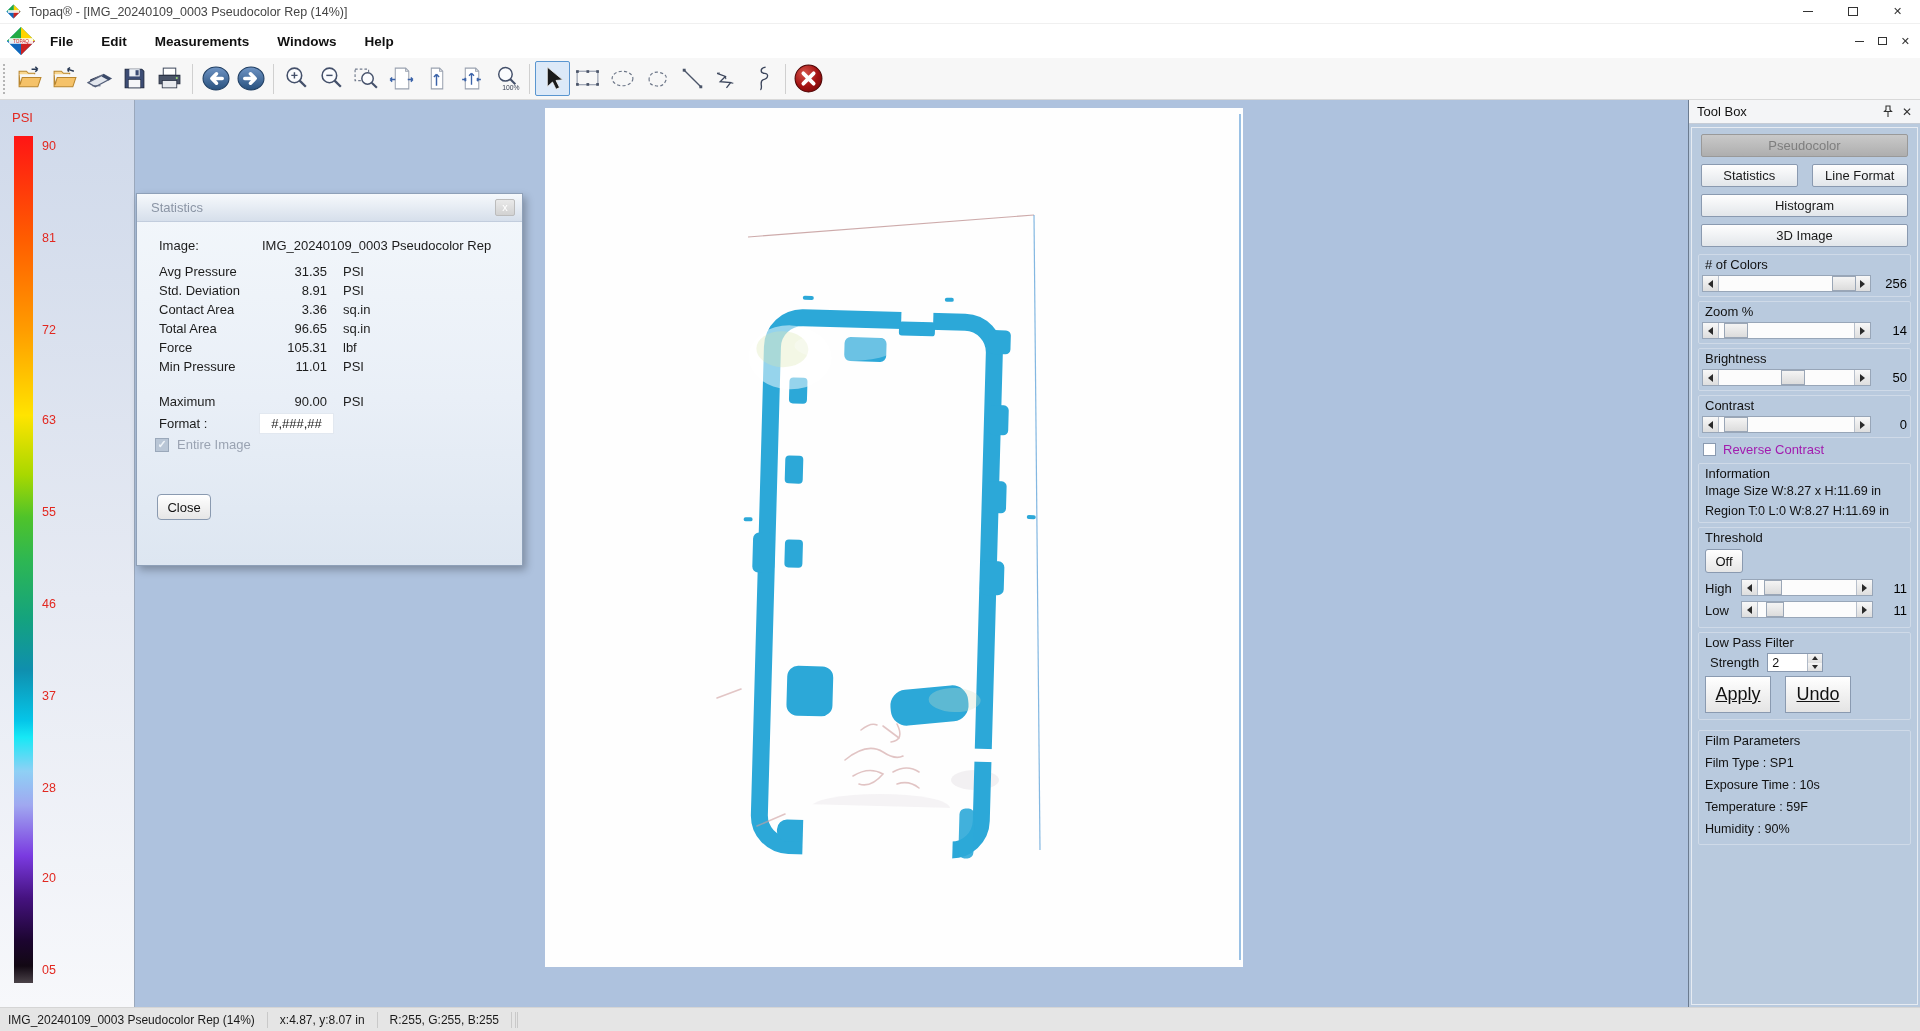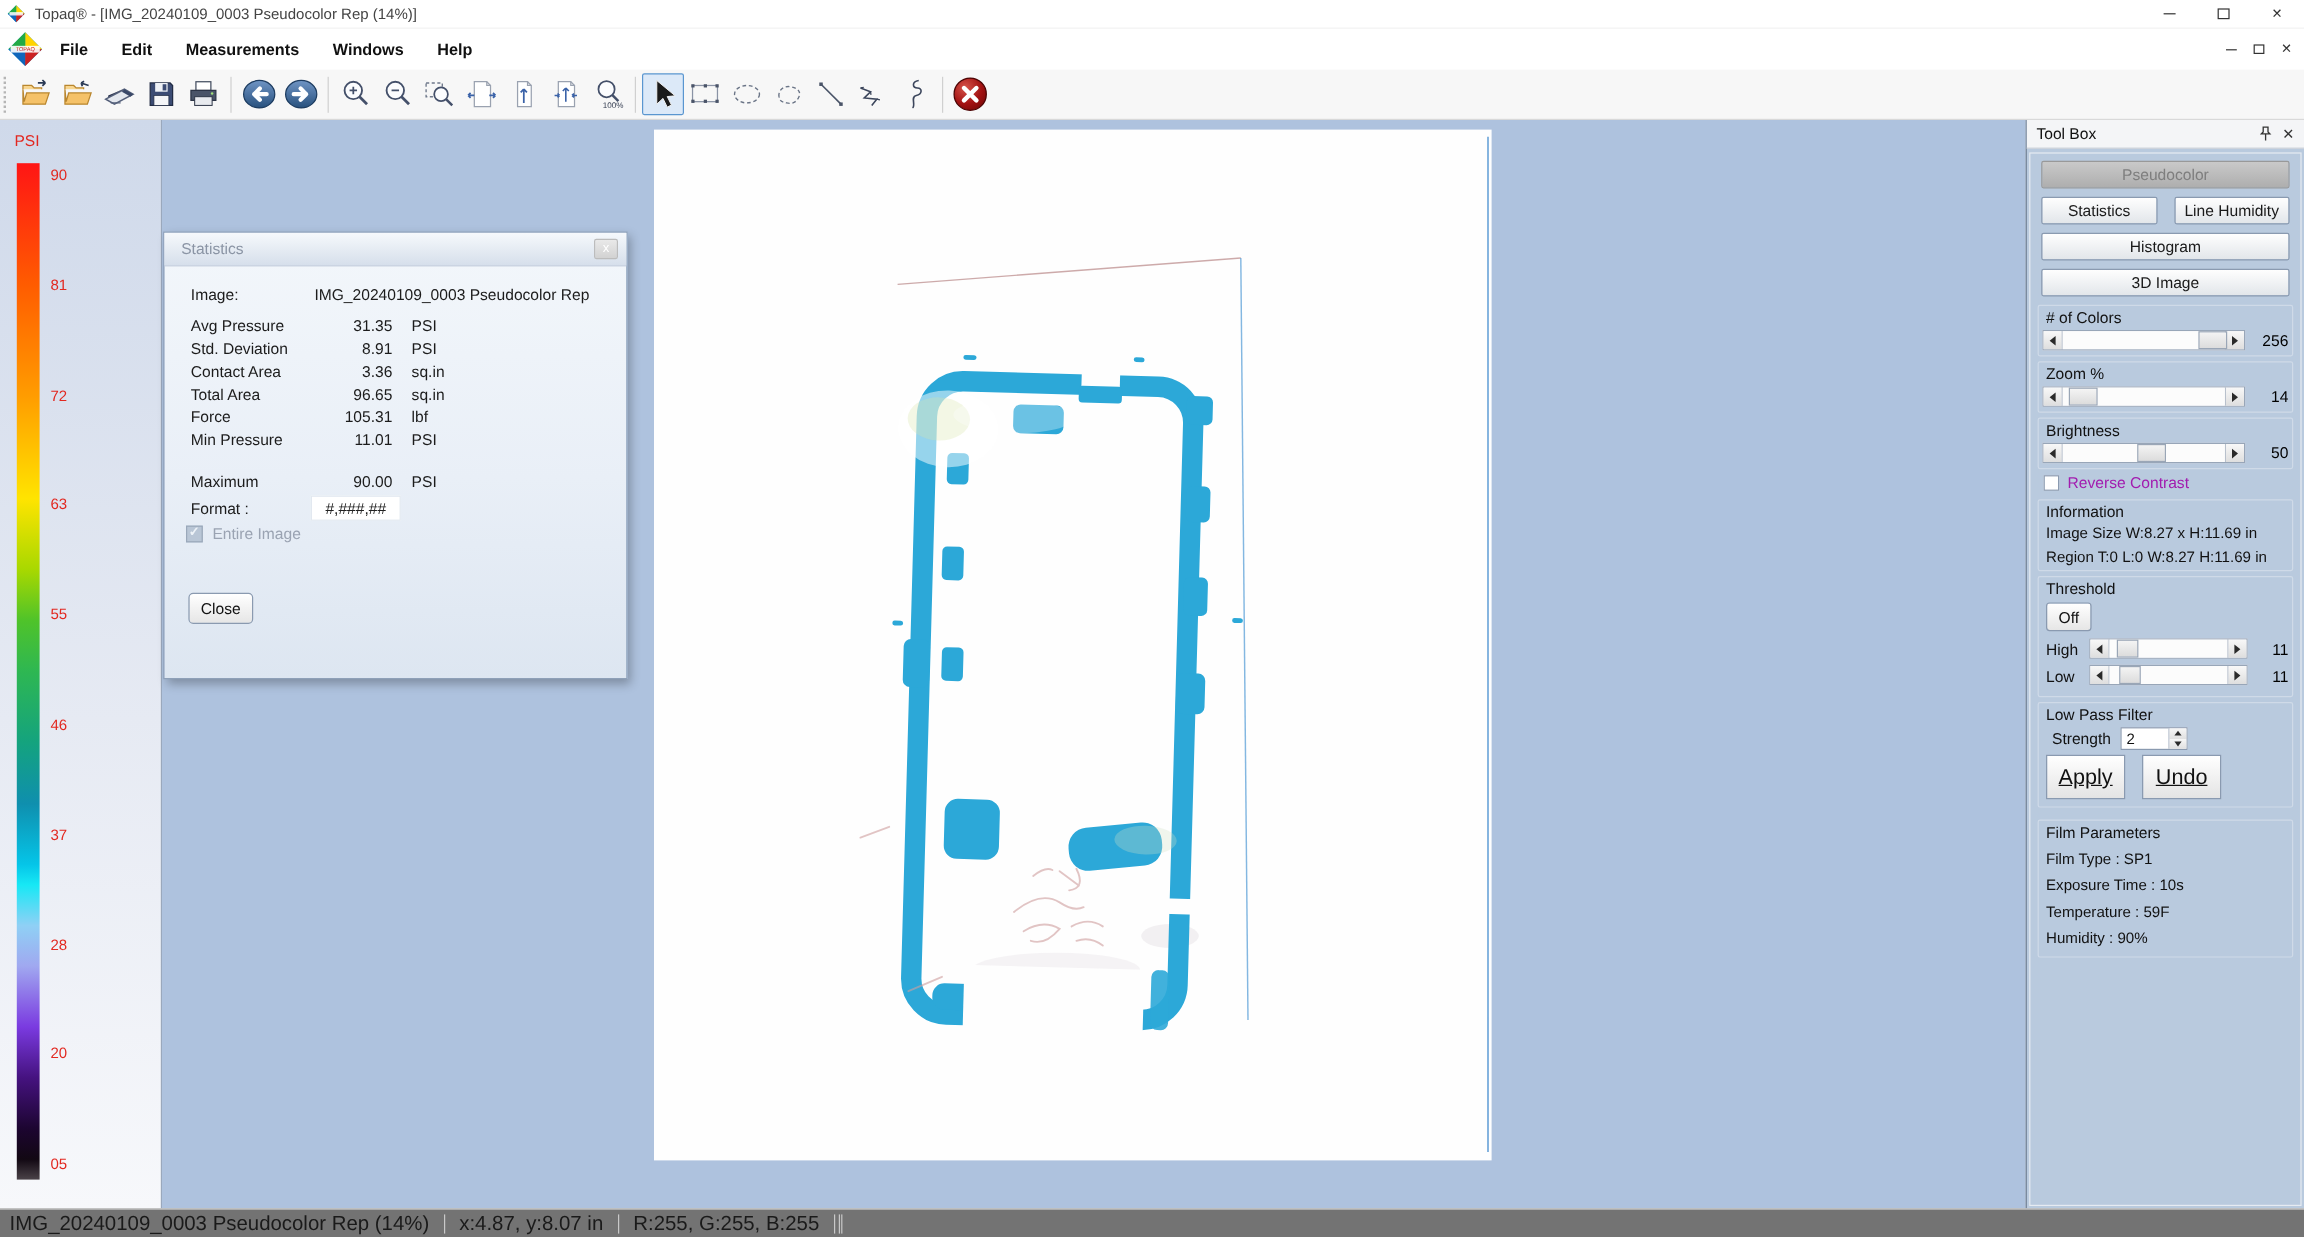--- a/index.html
+++ b/index.html
@@ -100,21 +100,21 @@
   #spinner .spins{width:15px;border-left:1px solid #b0bac8;display:flex;flex-direction:column;}
   #spinner .spin{flex:1;display:flex;align-items:center;justify-content:center;background:linear-gradient(180deg,#f6f6f6,#e0e0e0);}
   .tri-u{width:0;height:0;border-left:3.5px solid transparent;border-right:3.5px solid transparent;border-bottom:4px solid #2a2a2a;}
   .tri-d{width:0;height:0;border-left:3.5px solid transparent;border-right:3.5px solid transparent;border-top:4px solid #2a2a2a;}
   #applyundo{display:flex;gap:14px;margin:2px 0 2px 3px;}
   #applyundo .abtn{width:66px;height:37px;border:1px solid #8a9ab0;background:linear-gradient(180deg,#ffffff,#e4e4e4);font-size:18px;color:#111;display:flex;align-items:center;justify-content:center;text-decoration:underline;}
   #film-group{margin-top:10px;padding-bottom:8px;}
   #film-group .info-line{margin-top:8px;}
 
   
-  #statusbar{position:absolute;left:0;top:1007px;width:1920px;height:24px;background:#737373;border-top:1px solid #d5d5d5;display:flex;align-items:center;font-size:17px;color:#1a1a1a;}
+  #statusbar{position:absolute;left:0;top:1007px;width:1920px;height:24px;background:#e5e5e5;border-top:1px solid #d5d5d5;display:flex;align-items:center;font-size:12px;color:#1a1a1a;}
   .seg{padding:0 12px;border-right:1px solid #c9c9c9;height:16px;display:flex;align-items:center;white-space:nowrap;}
   .seg:first-child{padding-left:8px;}
   .dbl-sep{width:3px;height:16px;border-left:1px solid #c9c9c9;border-right:1px solid #c9c9c9;margin-left:3px;}
 </style>
 </head>
 <body>
 
 <div id="app">
 
   <div id="titlebar">
@@ -431,21 +431,21 @@
           <svg width="12" height="13" viewBox="0 0 12 13">
               <path d="M4 1h4v4l1.5 1.5h-7L4 5z M6 6.5V12" stroke="#333" stroke-width="1.1" fill="none"></path>
             </svg>
           <span class="x">✕</span>
         </span>
       </div>
       <div id="tb-content">
         <div class="pbtn disabled">Pseudocolor</div>
         <div class="pbtn-row">
           <div class="pbtn">Statistics</div>
-          <div class="pbtn">Line Humidity</div>
+          <div class="pbtn">Line Format</div>
         </div>
         <div class="pbtn">Histogram</div>
         <div class="pbtn">3D Image</div>
 
         <div class="group">
           <div class="group-label"># of Colors</div>
           <div class="slider-row">
             <div class="hscroll">
               <div class="sb-btn">
                   <span class="tri-l"></span>
@@ -490,20 +490,37 @@
                   <div class="sb-thumb" style="left:46%"></div>
                 </div>
               <div class="sb-btn right">
                   <span class="tri-r"></span>
                 </div>
             </div>
             <div class="slider-value">50</div>
           </div>
         </div>
 
+        <div class="group">
+          <div class="group-label">Contrast</div>
+          <div class="slider-row">
+            <div class="hscroll">
+              <div class="sb-btn">
+                  <span class="tri-l"></span>
+                </div>
+              <div class="sb-track">
+                  <div class="sb-thumb" style="left:4%"></div>
+                </div>
+              <div class="sb-btn right">
+                  <span class="tri-r"></span>
+                </div>
+            </div>
+            <div class="slider-value">0</div>
+          </div>
+        </div>
 
         <div id="reverse-row">
           <span class="cb"></span>
           <span class="lab">Reverse Contrast</span>
         </div>
 
         <div class="group">
           <div class="group-label">Information</div>
           <div class="info-line" style="margin-top:2px">Image Size W:8.27 x H:11.69 in</div>
           <div class="info-line">Region T:0 L:0 W:8.27 H:11.69 in</div>

